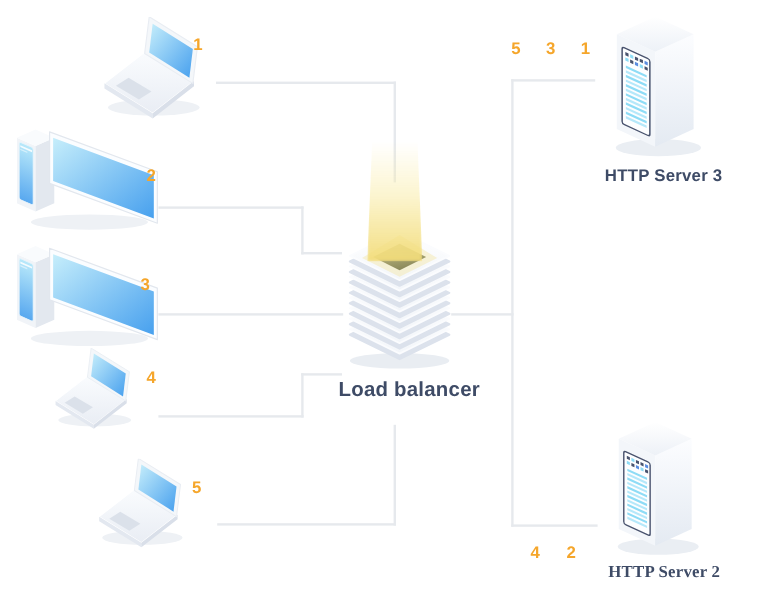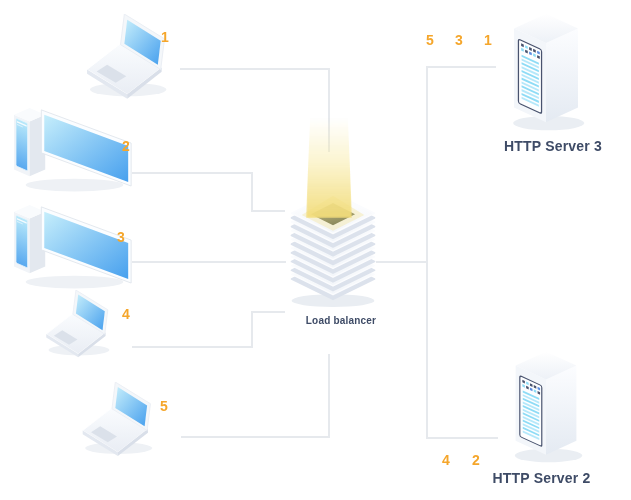--- a/index.html
+++ b/index.html
@@ -13,21 +13,21 @@
   .dev{position:absolute;z-index:2;display:block;}
   .client{position:absolute;z-index:2;}
   .num{
     position:absolute;z-index:5;font-weight:700;font-size:14px;line-height:14px;
     color:var(--accent-orange,#f5a62b);letter-spacing:.3px;
   }
   .lbl{
     position:absolute;z-index:5;font-weight:700;font-size:14px;
     color:var(--label-navy,#3e4b66);text-align:center;letter-spacing:.2px;white-space:nowrap;
   }
-  .lbl.lb{font-size:10px;text-align:center;}
+  .lbl.lb{font-size:17px;text-align:center;}
   .beam{
     position:absolute;z-index:3;left:306px;top:118px;width:46px;height:100px;
     background:linear-gradient(to bottom,
       rgba(253,248,222,0) 0%,
       rgba(249,236,168,.55) 45%,
       rgba(242,220,122,.95) 100%);
     clip-path:polygon(9% 0,91% 0,100% 100%,0% 100%);
     filter:blur(1.2px);
   }
   svg.defs{position:absolute;width:0;height:0;overflow:hidden;}
@@ -205,17 +205,17 @@
       <use href="#sym-server"></use>
     </svg>
   <div class="lbl" style="left:498px;top:138px;width:110px;">HTTP Server 3</div>
   <span class="num" style="left:426px;top:33px;">5</span>
   <span class="num" style="left:455px;top:33px;">3</span>
   <span class="num" style="left:484px;top:33px;">1</span>
 
   <svg class="dev" style="left:508px;top:350px;width:76px;height:114px;">
       <use href="#sym-server"></use>
     </svg>
-  <div class="lbl" style="left:484px;top:470px;width:115px;">HTTP Server 2</div>
+  <div class="lbl" style="left:496px;top:470px;width:115px;font-family:Liberation Serif, serif;">HTTP Server 2</div>
   <span class="num" style="left:442px;top:453px;">4</span>
   <span class="num" style="left:472px;top:453px;">2</span>
 
 </div>
 
 </body></html>

